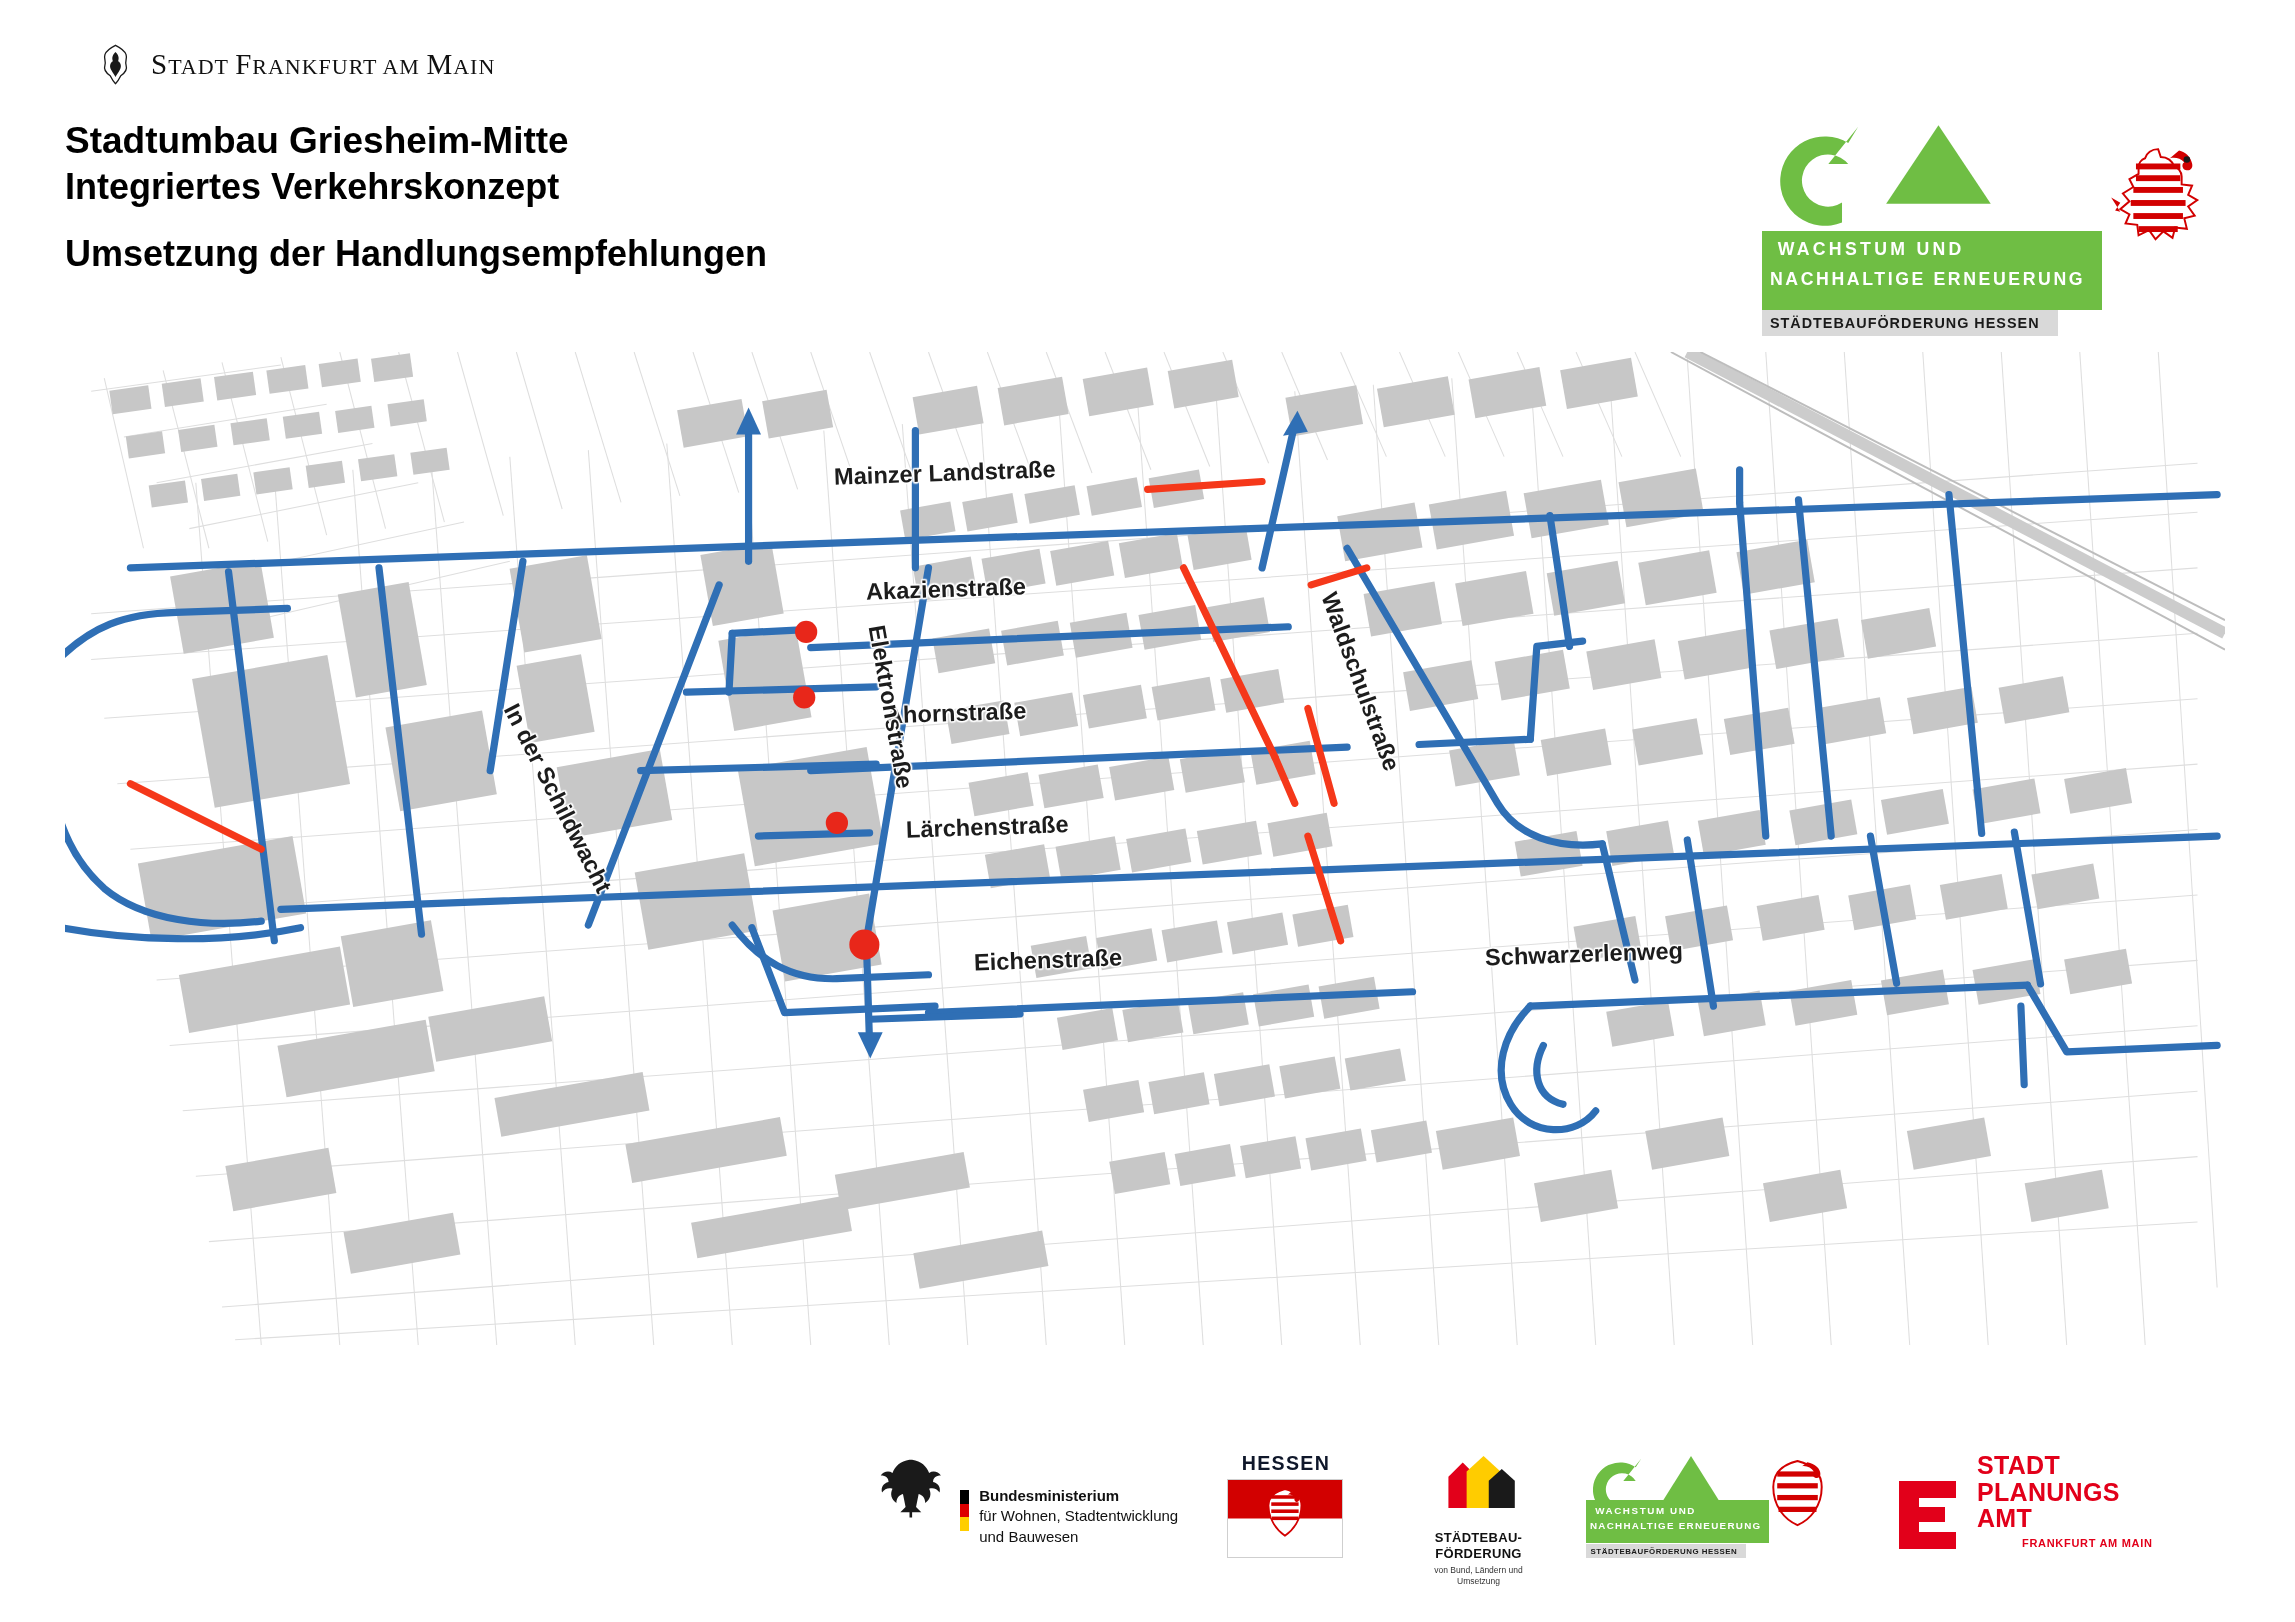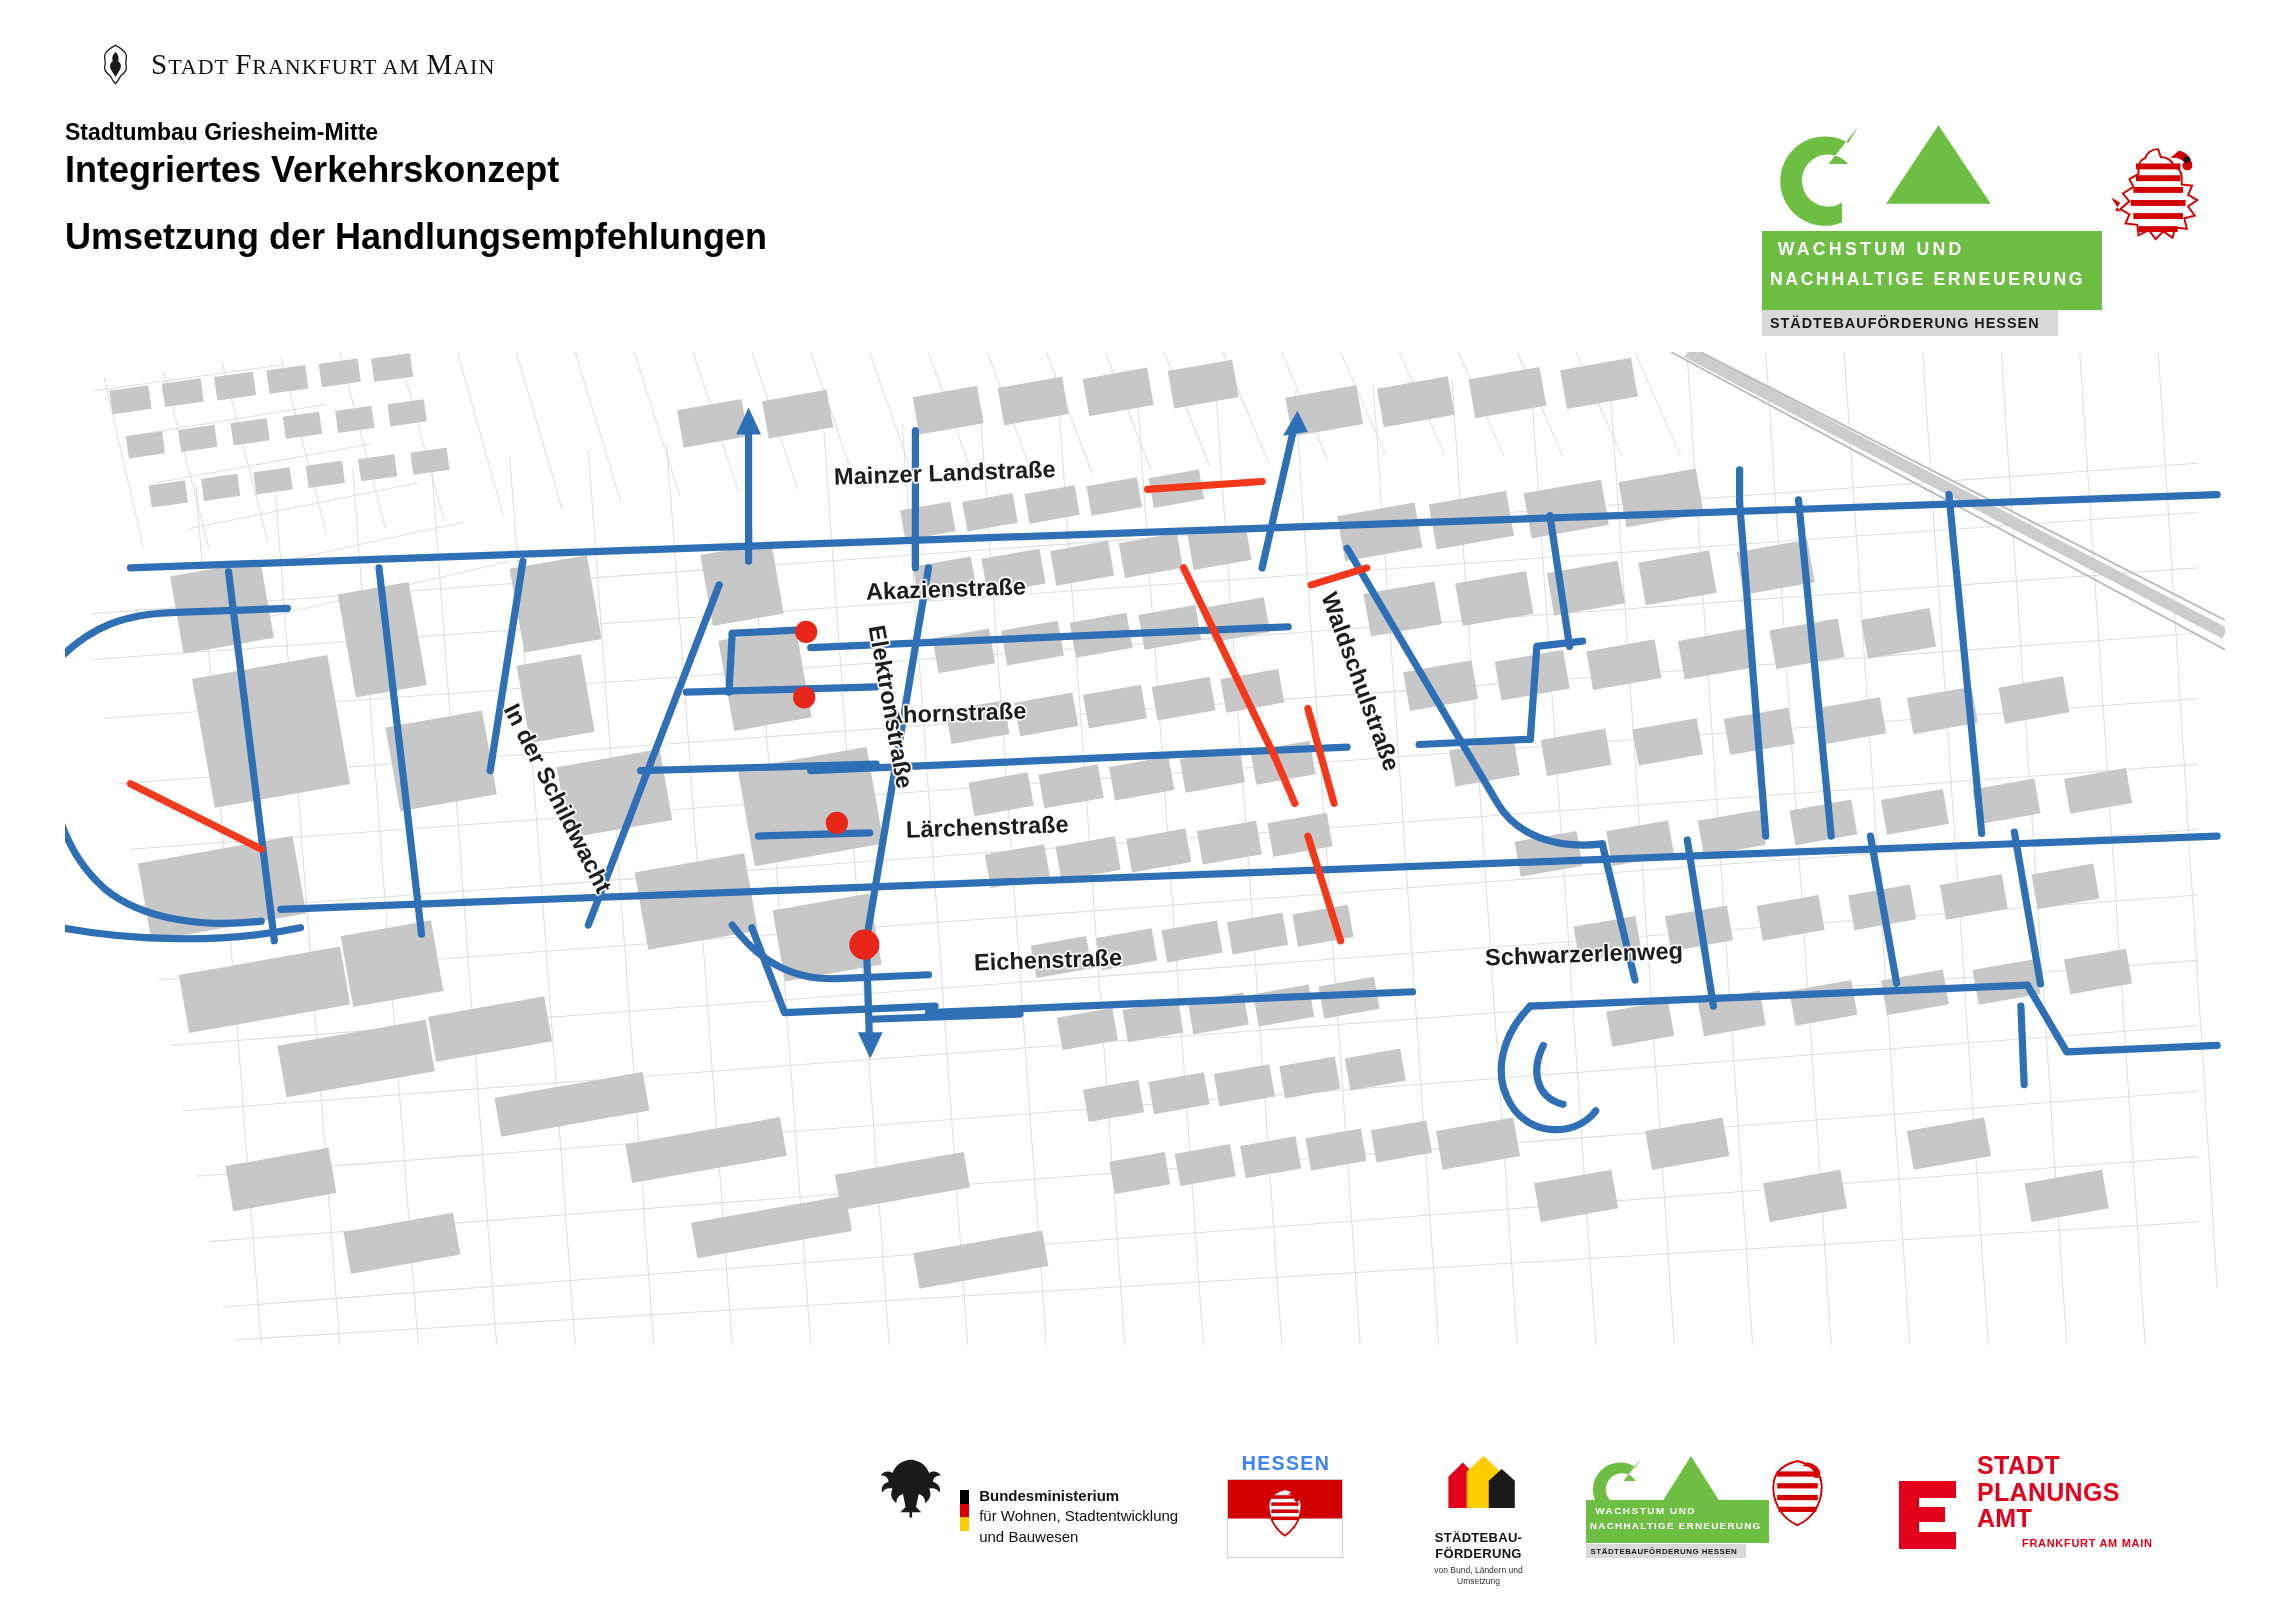--- a/index.html
+++ b/index.html
@@ -43,21 +43,21 @@
     font-size: 29px;
   }
 
   #title-block {
     position: absolute;
     left: 65px;
     top: 118px;
     width: 1439px;
   }
   #title-block .line-small {
-    font-size: 23px;
+    font-size: 37px;
     font-weight: bold;
     line-height: 1.25;
     letter-spacing: 0px;
   }
   #title-block .line-big {
     font-size: 36px;
     font-weight: bold;
     line-height: 1.25;
     letter-spacing: 0px;
   }
@@ -190,21 +190,21 @@
     font-weight: bold;
   }
   #hessen-foot {
     left: 1227px;
     width: 118px;
   }
   #hessen-foot .hx {
     font-size: 19.6px;
     font-weight: bold;
     letter-spacing: 1.3px;
-    color: #3b82f6;
+    color: #0f172a;
     text-align: center;
   }
   #hessen-foot .flagbox {
     margin-top: 3.9px;
     width: 114px;
     height: 77px;
     background: linear-gradient(#d20000 0 50%, #ffffff 50% 100%);
     border: 0.7px solid #cfcfcf;
     position: relative;
   }

